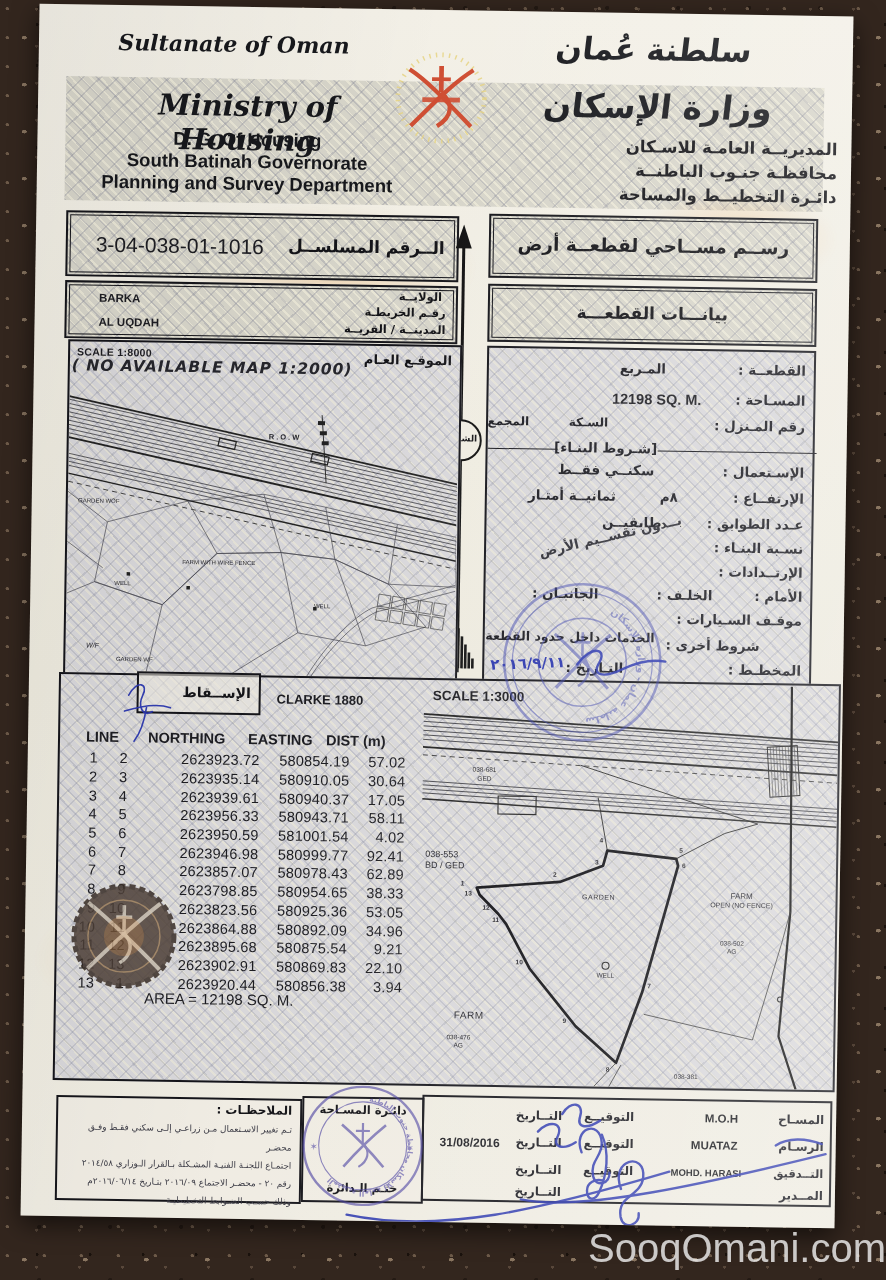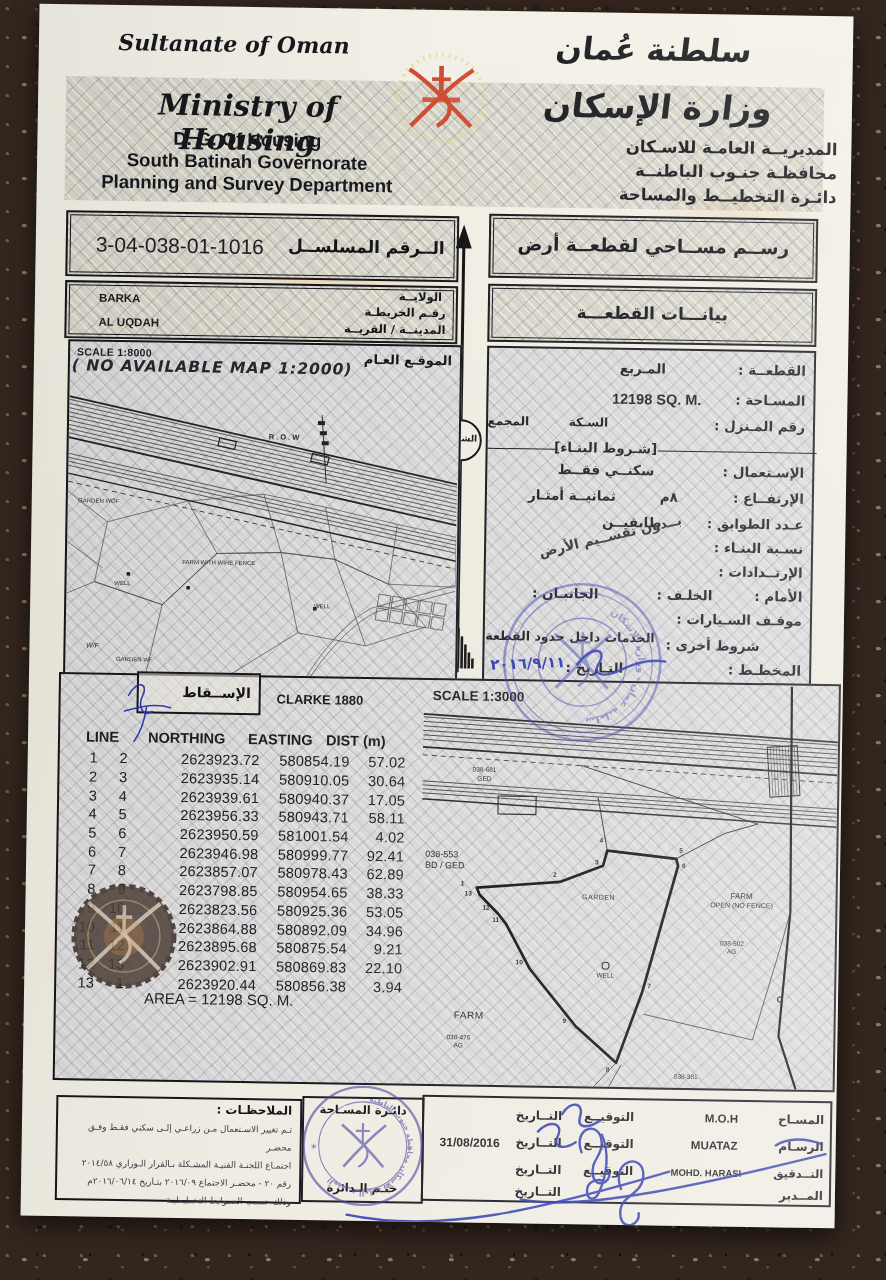--- a/index.html
+++ b/index.html
@@ -539,13 +539,14 @@
         <path d="M326,1206 C420,1224 520,1198 648,1158"></path>
         <path d="M500,1188 C560,1200 690,1168 804,1138"></path>
         <path d="M600,1176 c-12,-30 24,-38 22,-12 c-2,20 -26,18 -22,40 c3,14 20,8 18,-4"></path>
         <path d="M754,1130 c12,-8 30,-8 46,-2"></path>
       </g>
     </svg>
 
     <div class="sheen"></div>
   </div>
 
+  <div class="wm">SooqOmani.com</div>
 </div>
 
 </body></html>

